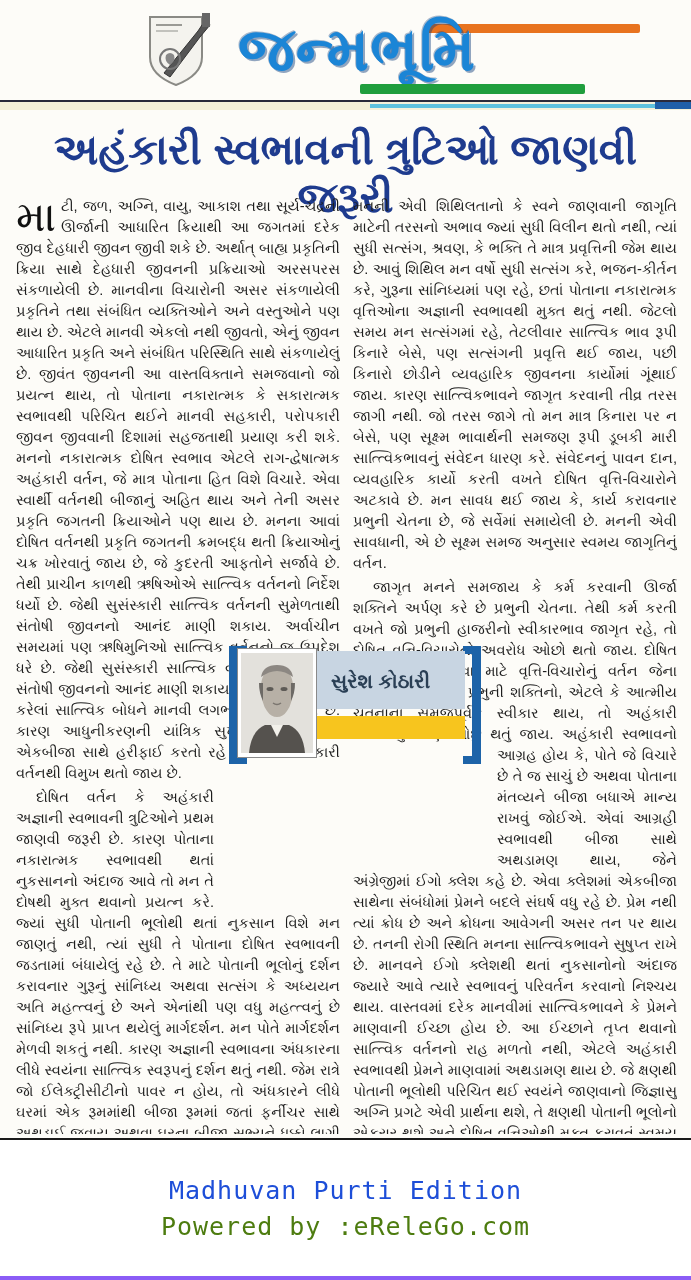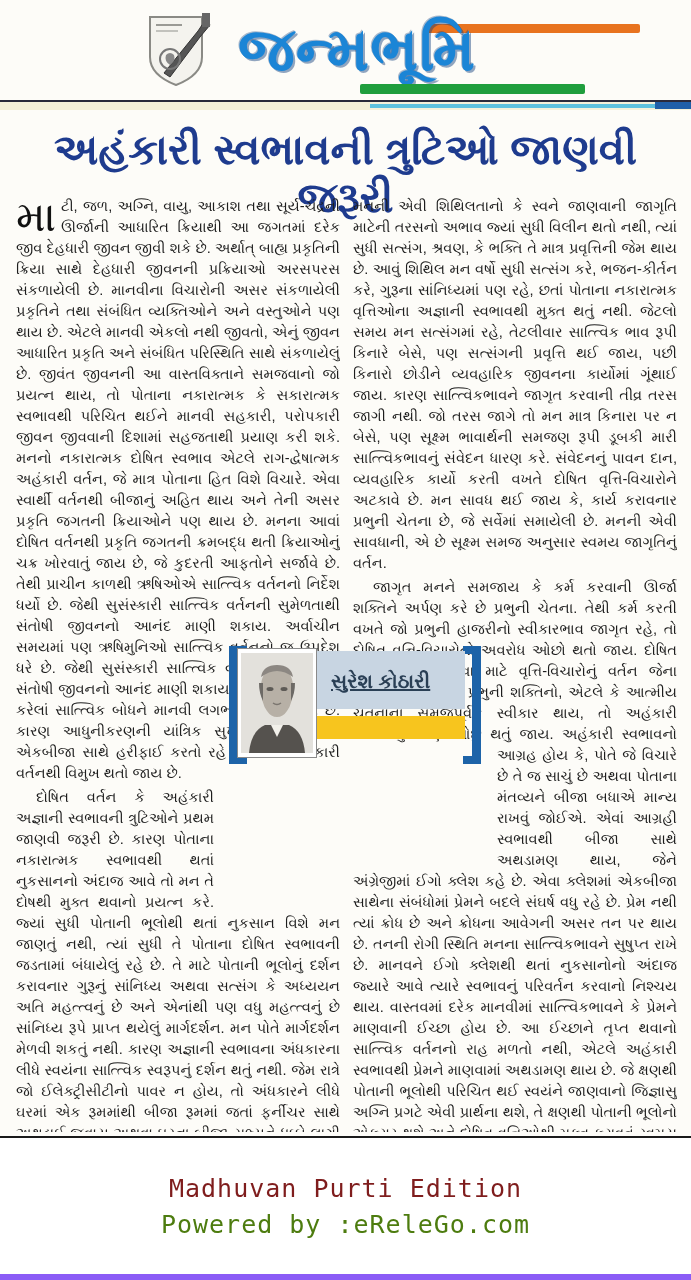--- a/index.html
+++ b/index.html
@@ -1,20 +1,20 @@
 <!DOCTYPE html>
 <html><head>
 <meta charset="utf-8">
 <style>
   html,body{margin:0;padding:0;background:#e9e9e9;}
   .page{
     position:relative;width:691px;height:1280px;margin:0 auto;
     background:#fdfcf8;overflow:hidden;
     font-family:"Liberation Sans","DejaVu Sans",sans-serif;
-    border-bottom:6px solid #8b5cf6;box-sizing:border-box;
+    border-bottom:4px solid #8b5cf6;box-sizing:border-box;
   }
   
   .masthead{position:relative;height:100px;}
   .masthead-inner{position:absolute;left:140px;top:8px;display:flex;align-items:center;}
   .emblem{width:92px;height:82px;margin-right:6px;}
   .mast-title{
     font-size:60px;font-weight:bold;color:#1b85d6;letter-spacing:1px;
     text-shadow:2px 2px 0 rgba(13,60,122,.45), -1px -1px 0 rgba(13,60,122,.35);
     line-height:84px;
   }
@@ -50,30 +50,30 @@
   .bracket.r{right:0;border-right:9px solid #1d63a8;border-top:8px solid #1d63a8;border-bottom:8px solid #1d63a8;}
   .band-blue{position:absolute;left:14px;right:16px;top:5px;height:58px;background:#c8d5e2;}
   .band-yellow{position:absolute;left:14px;right:16px;top:70px;height:23px;background:#f7c51e;}
   .author-photo{
     position:absolute;left:8px;top:2px;width:80px;height:110px;
     background:#fff;border:1px solid #8a8a8a;padding:3px;box-sizing:border-box;z-index:4;
   }
   .author-photo svg{width:100%;height:100%;display:block;}
   .author-name{
     position:absolute;left:102px;top:24px;z-index:5;
-    font-size:20px;font-weight:bold;color:#2a3f55;text-decoration:underline;
+    font-size:20px;font-weight:bold;color:#2a3f55;
   }
   
   .footer{
     position:absolute;left:0;right:0;bottom:0;height:136px;background:#ffffff;
     border-top:2px solid #1a1a1a;
     display:flex;flex-direction:column;align-items:center;justify-content:center;gap:7px;
     font-family:"DejaVu Sans Mono","Liberation Mono",monospace;
   }
-  .footer .line{font-size:25px;color:#7f1d1d;letter-spacing:1px;}
+  .footer .line{font-size:25px;color:#1d4ed8;letter-spacing:1px;}
   .footer .link{font-size:25px;color:#4d7c0f;letter-spacing:1px;text-decoration:none;cursor:pointer;}
 </style>
 </head>
 <body>
 
 <div class="page">
 
   <div class="masthead">
     <div class="strip-orange"></div>
     <div class="masthead-inner">

